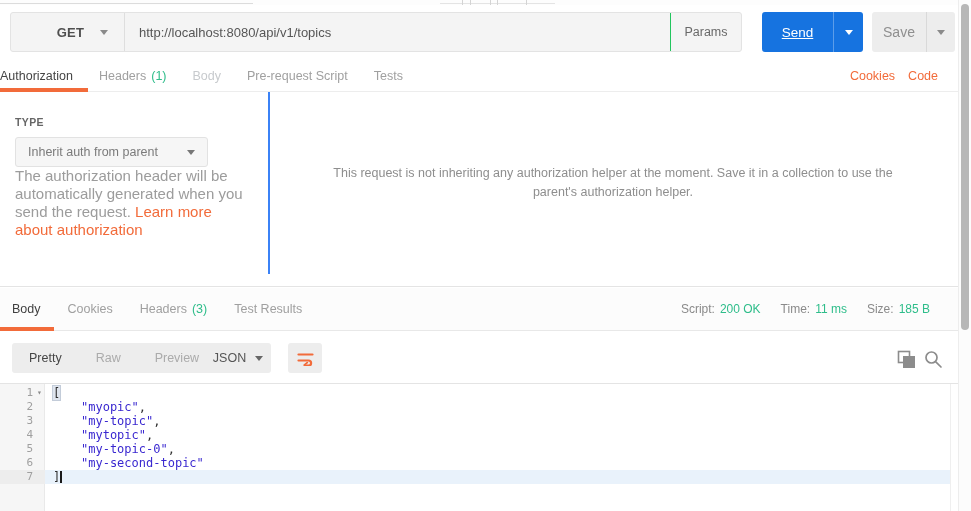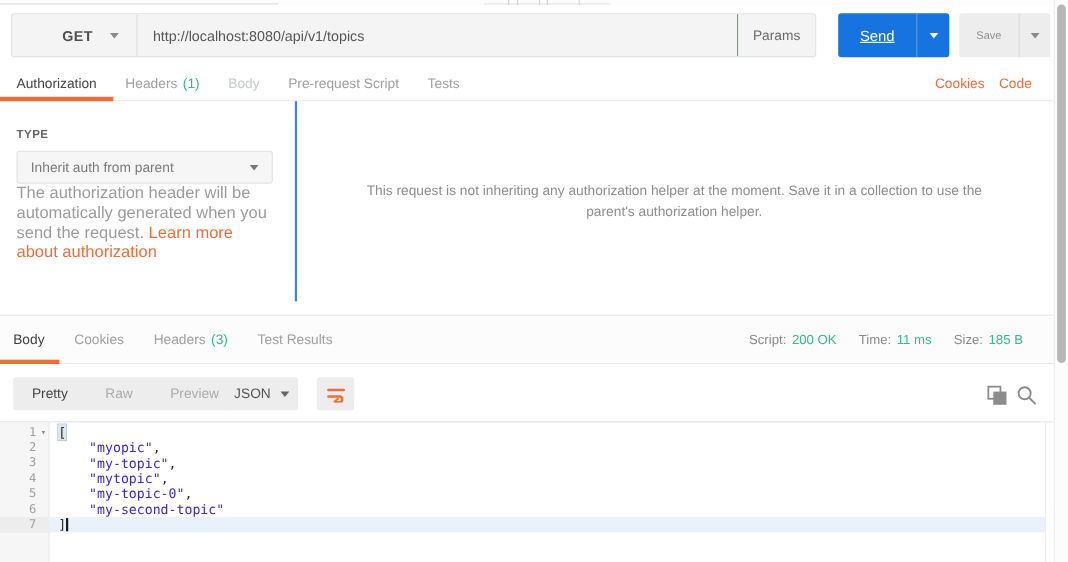--- a/index.html
+++ b/index.html
@@ -22,40 +22,40 @@
             border-right:1px solid #dedede; font-size:13px; font-weight:700; color:#4f4f4f; letter-spacing:.3px; cursor:pointer;justify-content:center; }
   .caret { width:0; height:0; border-left:4px solid transparent; border-right:4px solid transparent; border-top:5px solid #8a8a8a; }
   .url-input { flex:1; display:flex; align-items:center; padding-left:14px; font-size:13px; color:#565656; background:transparent; border:none; outline:none; }
   .params-btn { width:71px; border-left:1px solid #22c55e; display:flex; align-items:center; justify-content:center;
                 font-size:12.5px; color:#696969; cursor:pointer; }
   .send-group { margin-left:20px; display:flex; width:101px; background:#1673e0; border-radius:3px; color:#fff; cursor:pointer; }
   .send-label { flex:1; display:flex; align-items:center; justify-content:center; font-size:13.5px;text-decoration:underline; }
   .send-caret { width:30px; display:flex; align-items:center; justify-content:center; border-left:1px solid rgba(255,255,255,.3); }
   .send-caret .caret { border-top-color:#fff; }
   .save-group { margin-left:9px; display:flex; width:83px; background:#ededed; border-radius:3px; color:#8f8f8f; cursor:pointer; }
-  .save-label { flex:1; display:flex; align-items:center; justify-content:center; font-size:10px; }
+  .save-label { flex:1; display:flex; align-items:center; justify-content:center; font-size:14px; }
   .save-caret { width:29px; display:flex; align-items:center; justify-content:center; border-left:1px solid #d9d9d9; }
 
   
   .request-tabs { position:absolute; top:60px; left:0; width:958px; height:32px; border-bottom:1px solid #ededed; }
-  .rtabs { display:flex; padding-left:15px; height:100%; }
+  .rtabs { display:flex; height:100%; }
   .rtab { position:relative; margin-right:26px; display:flex; align-items:center; font-size:12.5px; color:#a0a0a0; cursor:pointer; white-space:nowrap; }
   .rtab .count { margin-left:5px; }
   .rtab.active { color:#454545; }
   .rtab.active .active-bar { position:absolute; left:-15px; bottom:-1px; height:4px; width:103px; background:#f26b3a; }
   .rtab.disabled { color:#c7cacd; }
   .green { color:#2ebd8a; }
   .right-links { position:absolute; right:20px; top:0; height:100%; display:flex; align-items:center; gap:13px; }
   .link-orange { color:#f26b3a; font-size:12.5px; cursor:pointer; }
 
   
   .auth-area { position:absolute; top:92px; left:0; width:971px; height:195px; border-bottom:1px solid #e4e4e4; }
   .auth-left { position:absolute; left:0; top:0; bottom:12px; width:270px; border-right:2px solid #3b82f6; padding:24px 15px; }
   .type-label { font-size:10.5px; font-weight:700; letter-spacing:.4px; color:#666; margin-bottom:9px; }
-  .auth-select { width:233px; height:30px; background:#f6f6f6; border:1px solid #e2e2e2; border-radius:3px;
+  .auth-select { width:193px; height:30px; background:#f6f6f6; border:1px solid #e2e2e2; border-radius:3px;
                  display:flex; align-items:center; justify-content:space-between; padding:0 12px;
                  font-size:12.5px; color:#7b7b7b; cursor:pointer; }
   .auth-select .caret { border-top-color:#777; }
   .auth-help { width:238px; font-size:15px; line-height:18px; color:#9c9c9c; }
   .auth-help a { color:#f26b3a; text-decoration:none; cursor:pointer; }
   .auth-right-msg { position:absolute; left:290px; right:35px; top:72px; text-align:center;
                     font-size:12.5px; line-height:19px; color:#8e8e8e; }
   .auth-right-msg .inner { max-width:600px; margin:0 auto; }
 
   

